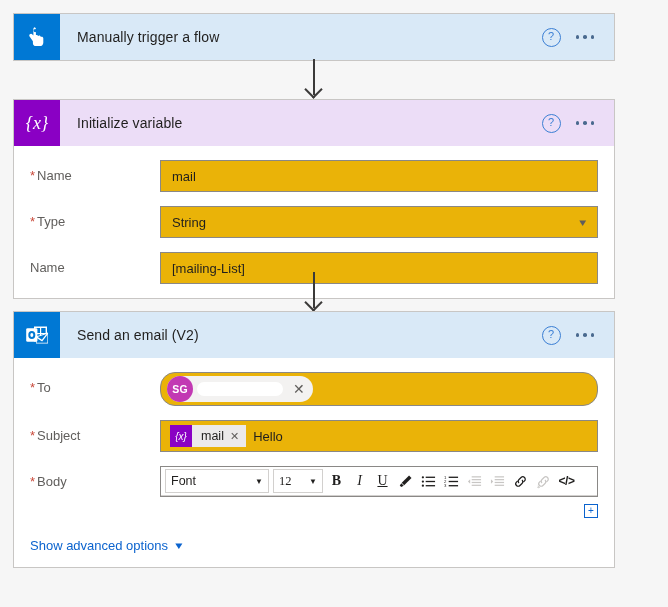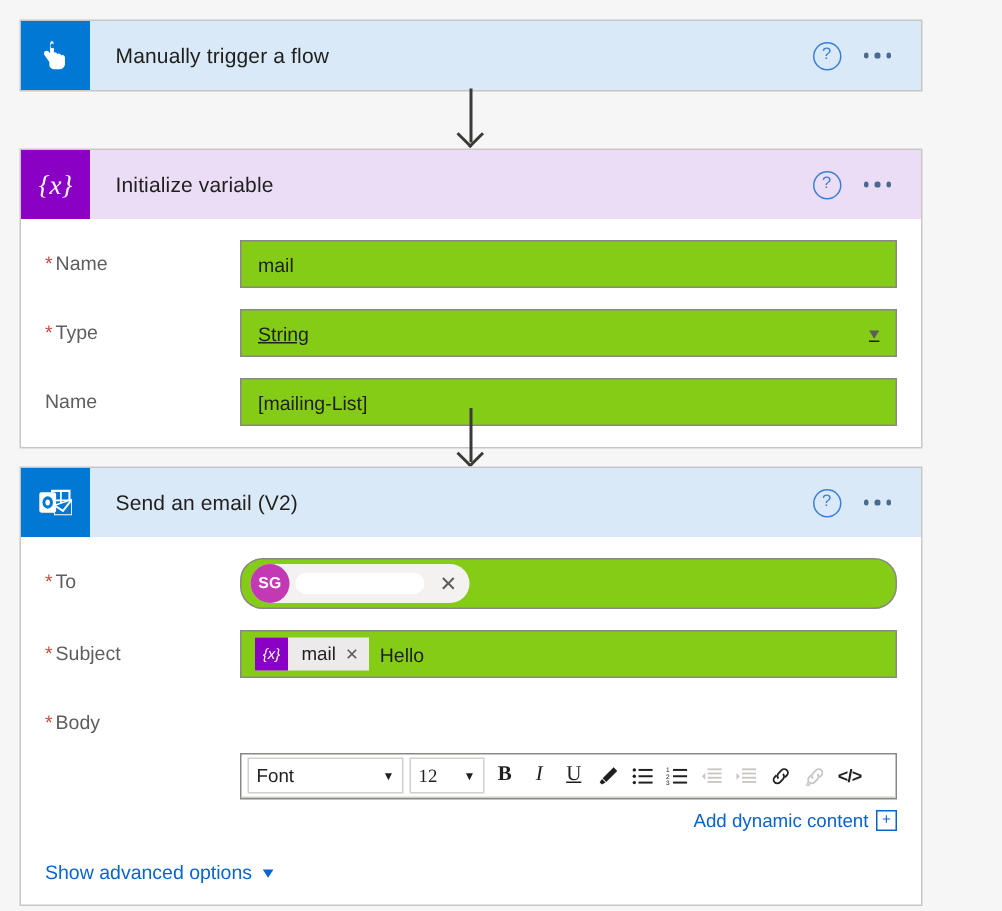--- a/index.html
+++ b/index.html
@@ -108,29 +108,29 @@
     padding-top: 8px;
     white-space: nowrap;
   }
   .row-label .req { color: #c94a3b; margin-right: 2px; }
 
   .field {
     flex: 1 1 auto;
     min-width: 0;
     box-sizing: border-box;
     border: 1px solid #8a8886;
-    background: #84cc16;
+    background: #eab308;
     min-height: 32px;
     display: flex;
     align-items: center;
     padding: 0 11px;
     font-size: 13px;
     color: #201f1e;
   }
-  .field.select { justify-content: space-between; text-decoration: underline; }
+  .field.select { justify-content: space-between; }
   .chev {
     color: #605e5c;
     font-size: 11px;
     transform: scaleX(1.25);
     margin-left: 6px;
   }
 
   
   .connector {
     position: absolute;
@@ -219,21 +219,20 @@
     cursor: pointer;
   }
 
   
   .editor {
     flex: 1 1 auto;
     min-width: 0;
     border: 1px solid #8a8886;
     background: #fff;
     box-sizing: border-box;
-    margin-top: 36px;
   }
   .toolbar {
     display: flex;
     align-items: center;
     height: 28px;
     border-bottom: 1px solid #d2d0ce;
     padding: 0 2px;
   }
   .tb-select {
     border: 1px solid #d2d0ce;
@@ -538,21 +537,20 @@
             <div class="tb-btn">
               <span style="font-size:12px;font-weight:bold;letter-spacing:-.5px;">&lt;/&gt;</span>
             </div>
 
           </div>
 
         </div>
       </div>
 
       <div class="dyn-link-row">
-        <span class="dyn-link">Add dynamic content</span>
         <span class="dyn-plus">+</span>
       </div>
 
       <div class="advanced-row">
         <span class="advanced-link">Show advanced options</span>
         <span class="advanced-chev">▾</span>
       </div>
 
     </div>
   </div>

